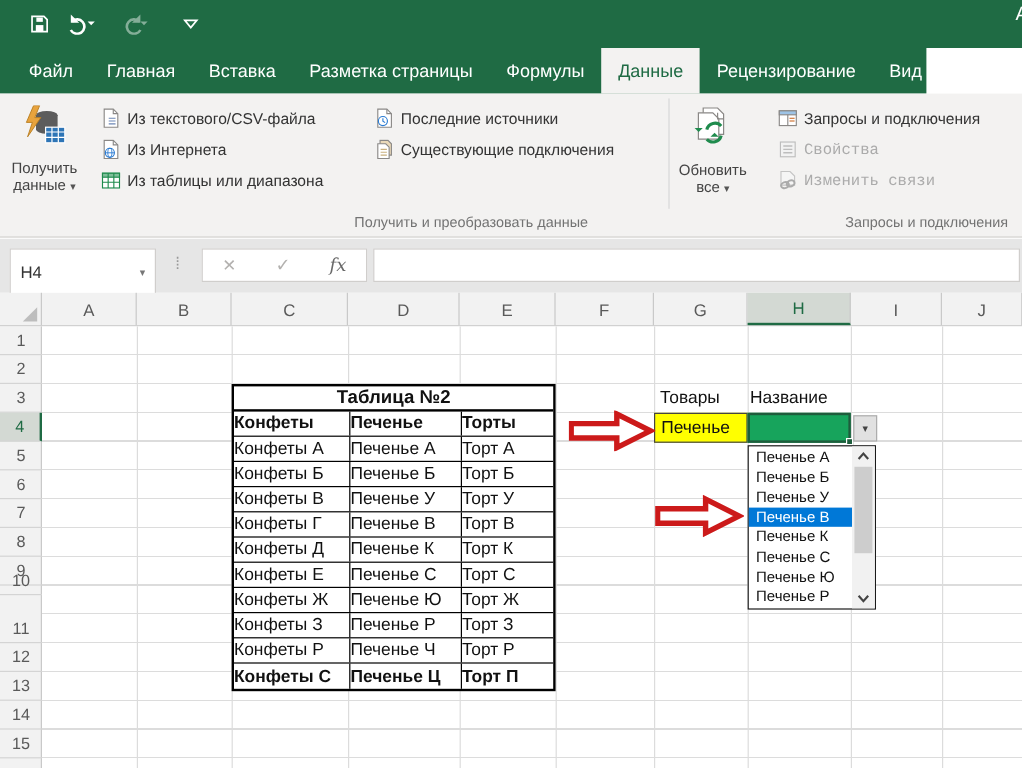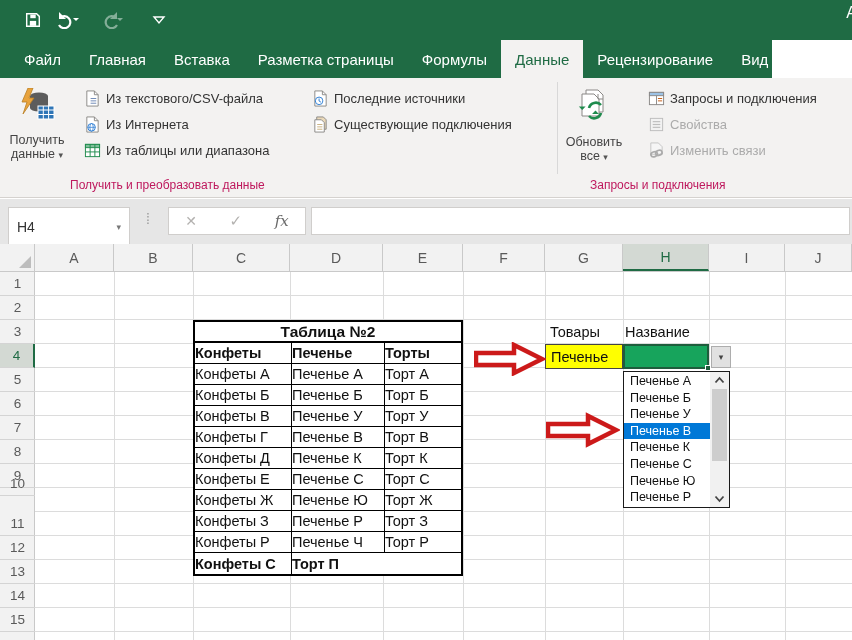--- a/index.html
+++ b/index.html
@@ -15,22 +15,22 @@
   
   .tabbar { left:0; top:40px; width:772px; height:38px; background:#1F6B44; display:flex; align-items:stretch; padding-left:10px; }
   .tab { color:#fff; font-size:15px; padding:0 14px; display:flex; align-items:center; cursor:default; white-space:nowrap; }
   .tab.active { background:#F3F2F1; color:#1F6B44; }
 
   
   .ribbon { left:0; top:78px; width:852px; height:120px; background:#F3F2F1; border-bottom:1px solid #D5D2CF; }
   .bigbtn { position:absolute; top:6px; width:66px; height:96px; display:flex; flex-direction:column; align-items:center; font-size:12.5px; color:#444; text-align:center; }
   .bigbtn .ico { margin:4px 0 6px 0; }
   .smallbtn { position:absolute; height:24px; display:flex; align-items:center; gap:5px; font-size:13px; color:#333; white-space:nowrap; }
-  .smallbtn.disabled { color:#ABABAB; }
-  .grouplabel { position:absolute; top:100px; font-size:12px; color:#be185d; text-align:left; }
+  .smallbtn.disabled { color:#ABABAB;font-family:Liberation Mono, monospace; }
+  .grouplabel { position:absolute; top:100px; font-size:12px; color:#737373; text-align:right; }
   .vsep { position:absolute; top:4px; width:1px; height:92px; background:#D8D8D8; }
   .dd-glyph { font-size:9px; color:#555; }
 
   
   .fbar { left:0; top:199px; width:852px; height:45px; background:#E6E6E6; }
   .namebox { position:absolute; left:8px; top:8px; width:122px; height:39px; background:#fff; border:1px solid #D0CECC; display:flex; align-items:center; font-size:14px; color:#333; padding:0 8px; }
   .fxbox { position:absolute; left:168px; top:8px; width:138px; height:28px; background:#fff; border:1px solid #D0CECC; display:flex; align-items:center; justify-content:space-around; }
   .fxinput { position:absolute; left:311px; top:8px; width:539px; height:28px; background:#fff; border:1px solid #D0CECC; }
   .dots { position:absolute; left:146px; top:12px; color:#999; font-size:14px; letter-spacing:-1px; }
 
@@ -362,20 +362,21 @@
       <div class="tcell tc2">Печенье Р</div>
       <div class="tcell tc3">Торт З</div>
     </div>
     <div class="trow">
       <div class="tcell tc1">Конфеты Р</div>
       <div class="tcell tc2">Печенье Ч</div>
       <div class="tcell tc3">Торт Р</div>
     </div>
     <div class="trow">
       <div class="tcell tc1">Конфеты С</div>
+      <div class="tcell tc2">Печенье Ц</div>
       <div class="tcell tc3">Торт П</div>
     </div>
   </div>
 
   <div class="celltext" style="left:510px;top:48px;width:78px">Товары</div>
   <div class="celltext" style="left:588px;top:48px;width:86px;padding-left:2px">Название</div>
 
   <div class="yellowcell">Печенье</div>
 
   <div class="greencell">

